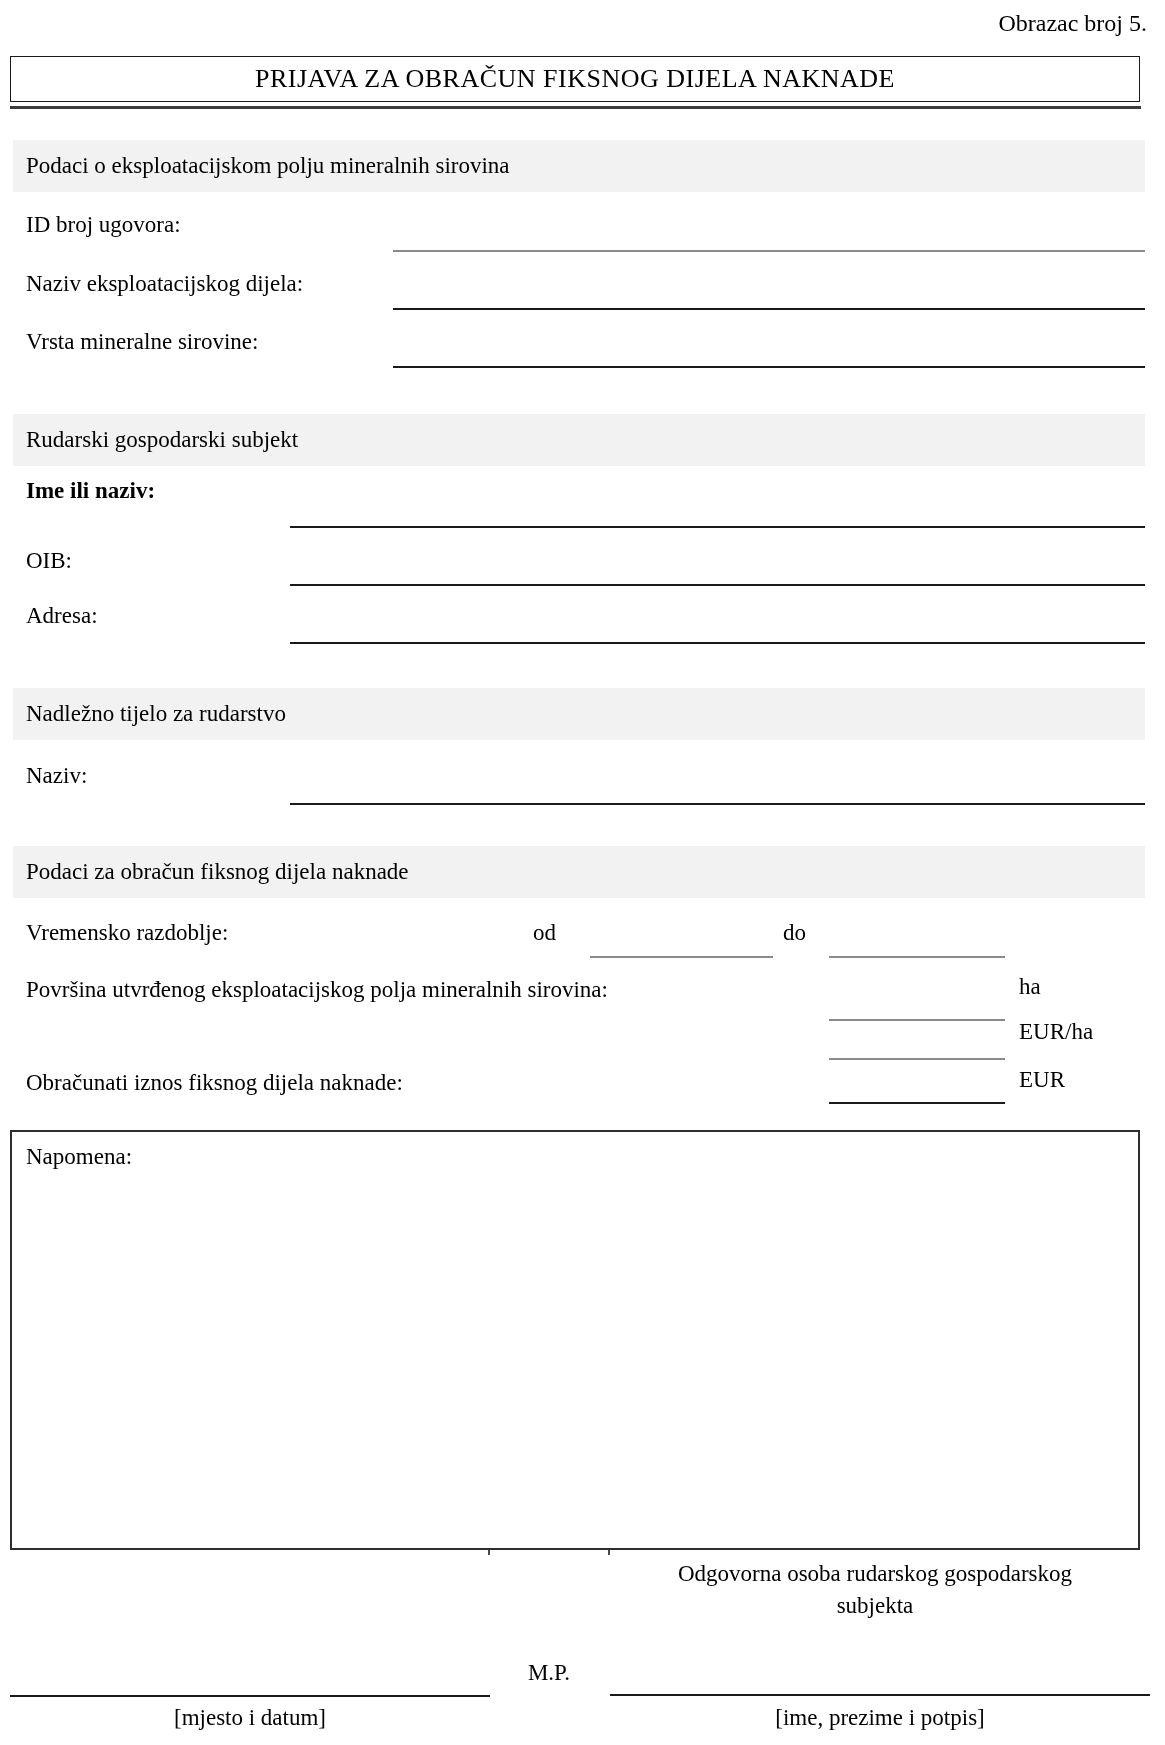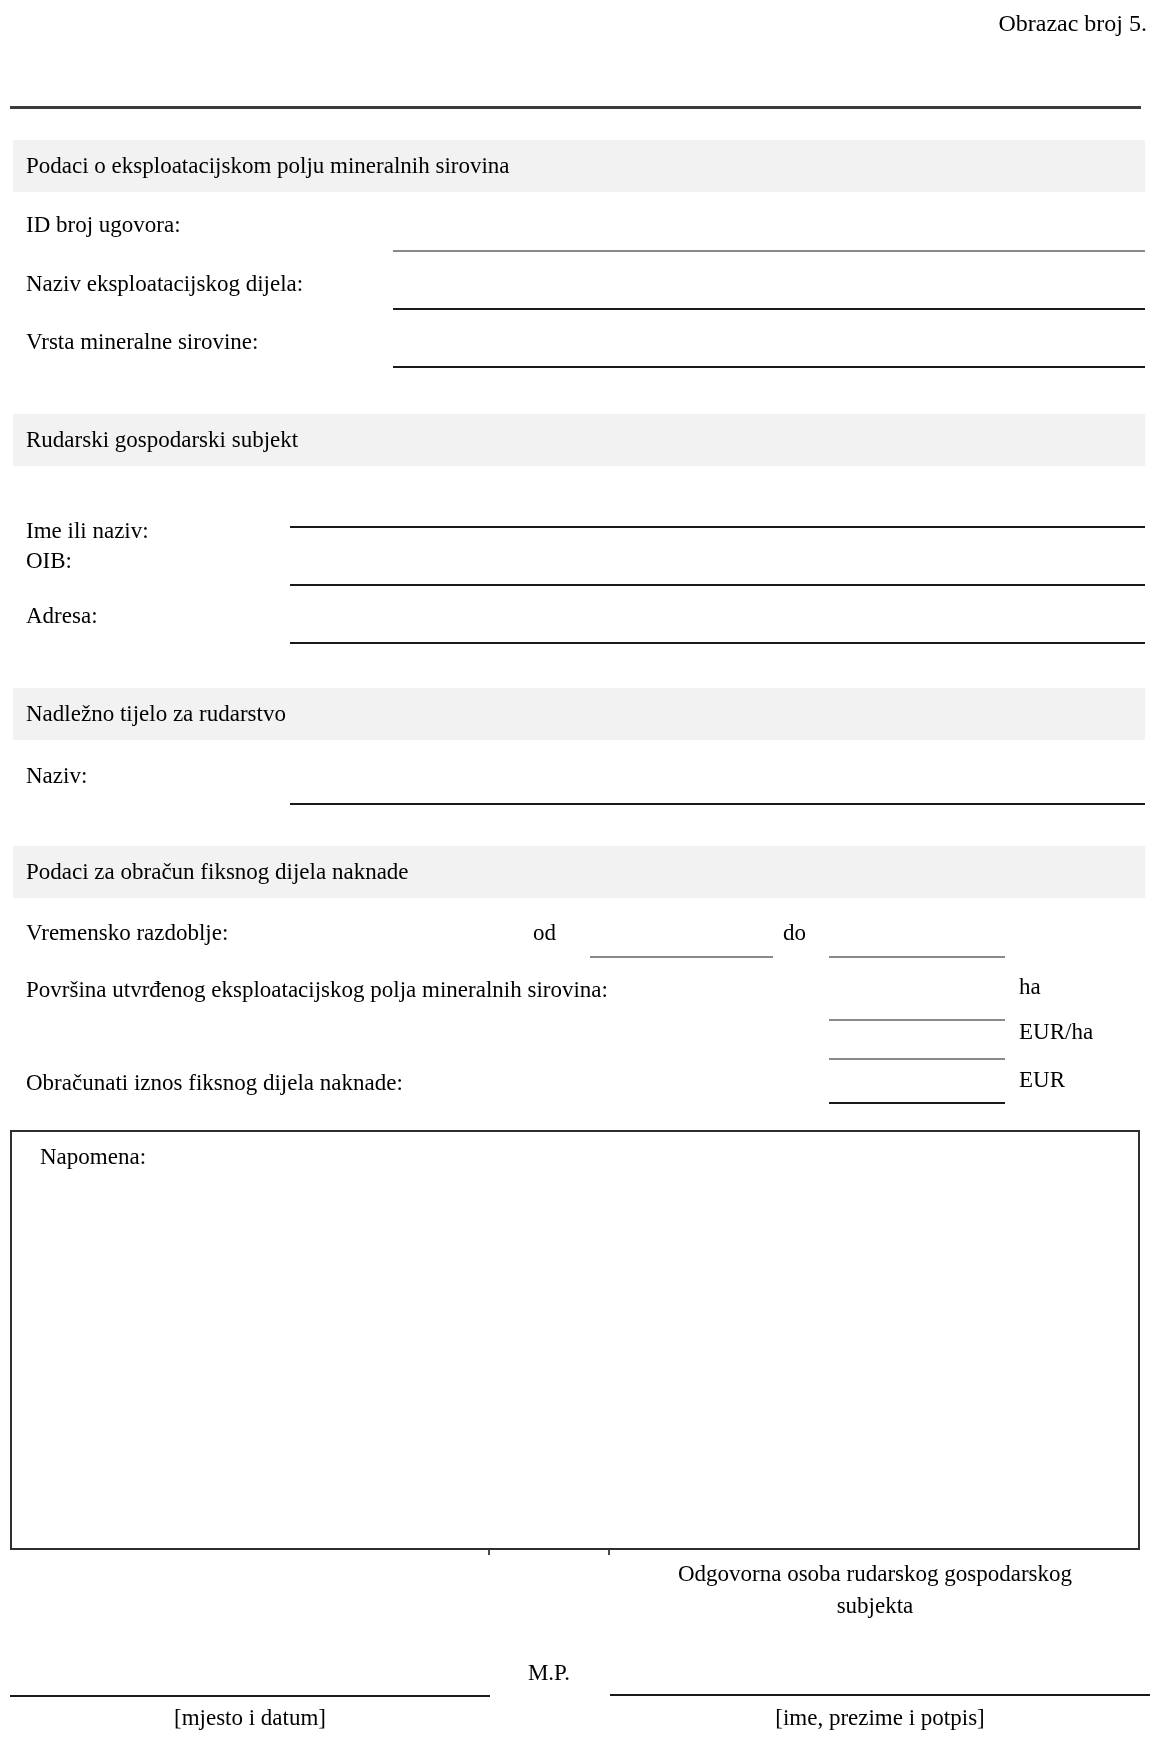--- a/index.html
+++ b/index.html
@@ -41,36 +41,39 @@
   .tick{width:2px;height:5px;background:#4a4a4a;}
   .sig-heading{font-size:23px;line-height:32px;}
 </style>
 </head>
 <body>
 
 <div class="page">
 
   <div class="abs label right" style="left:800px;top:10px;width:347px;font-size:24px;">Obrazac broj 5.</div>
 
+  <div class="abs title-box" style="left:10px;top:56px;width:1130px;height:46px;">
+    <span>PRIJAVA ZA OBRAČUN FIKSNOG DIJELA NAKNADE</span>
+  </div>
   <div class="abs title-accent" style="left:10px;top:106px;width:1131px;"></div>
 
   <div class="abs bar" style="left:13px;top:140px;width:1132px;">Podaci o eksploatacijskom polju mineralnih sirovina</div>
 
   <div class="abs label" style="left:26px;top:212px;">ID broj ugovora:</div>
   <div class="abs line gray" style="left:393px;top:250px;width:752px;"></div>
 
   <div class="abs label" style="left:26px;top:271px;">Naziv eksploatacijskog dijela:</div>
   <div class="abs line" style="left:393px;top:308px;width:752px;"></div>
 
   <div class="abs label" style="left:26px;top:329px;">Vrsta mineralne sirovine:</div>
   <div class="abs line" style="left:393px;top:366px;width:752px;"></div>
 
   <div class="abs bar" style="left:13px;top:414px;width:1132px;">Rudarski gospodarski subjekt</div>
 
-  <div class="abs label" style="left:26px;top:518px;">Ime ili naziv:</div>
+  <div class="abs label" style="left:26px;top:478px;font-weight:bold;">Ime ili naziv:</div>
   <div class="abs line" style="left:290px;top:526px;width:855px;"></div>
 
   <div class="abs label" style="left:26px;top:548px;">OIB:</div>
   <div class="abs line" style="left:290px;top:584px;width:855px;"></div>
 
   <div class="abs label" style="left:26px;top:603px;">Adresa:</div>
   <div class="abs line" style="left:290px;top:642px;width:855px;"></div>
 
   <div class="abs bar" style="left:13px;top:688px;width:1132px;">Nadležno tijelo za rudarstvo</div>
 
@@ -90,21 +93,21 @@
   <div class="abs label" style="left:1019px;top:974px;">ha</div>
 
   <div class="abs line gray" style="left:829px;top:1058px;width:176px;"></div>
   <div class="abs label" style="left:1019px;top:1019px;">EUR/ha</div>
 
   <div class="abs label" style="left:26px;top:1070px;">Obračunati iznos fiksnog dijela naknade:</div>
   <div class="abs line" style="left:829px;top:1102px;width:176px;"></div>
   <div class="abs label" style="left:1019px;top:1067px;">EUR</div>
 
   <div class="abs note-box" style="left:10px;top:1130px;width:1130px;height:420px;"></div>
-  <div class="abs label" style="left:40px;top:1144px;">Napomena:</div>
+  <div class="abs label" style="left:26px;top:1144px;">Napomena:</div>
   <div class="abs tick" style="left:488px;top:1550px;"></div>
   <div class="abs tick" style="left:608px;top:1550px;"></div>
 
   <div class="abs sig-heading center" style="left:610px;top:1558px;width:530px;">
     <span style="display:block;">Odgovorna osoba rudarskog gospodarskog</span>
     <span style="display:block;">subjekta</span>
   </div>
 
   <div class="abs label center" style="left:499px;top:1660px;width:100px;">M.P.</div>
 

